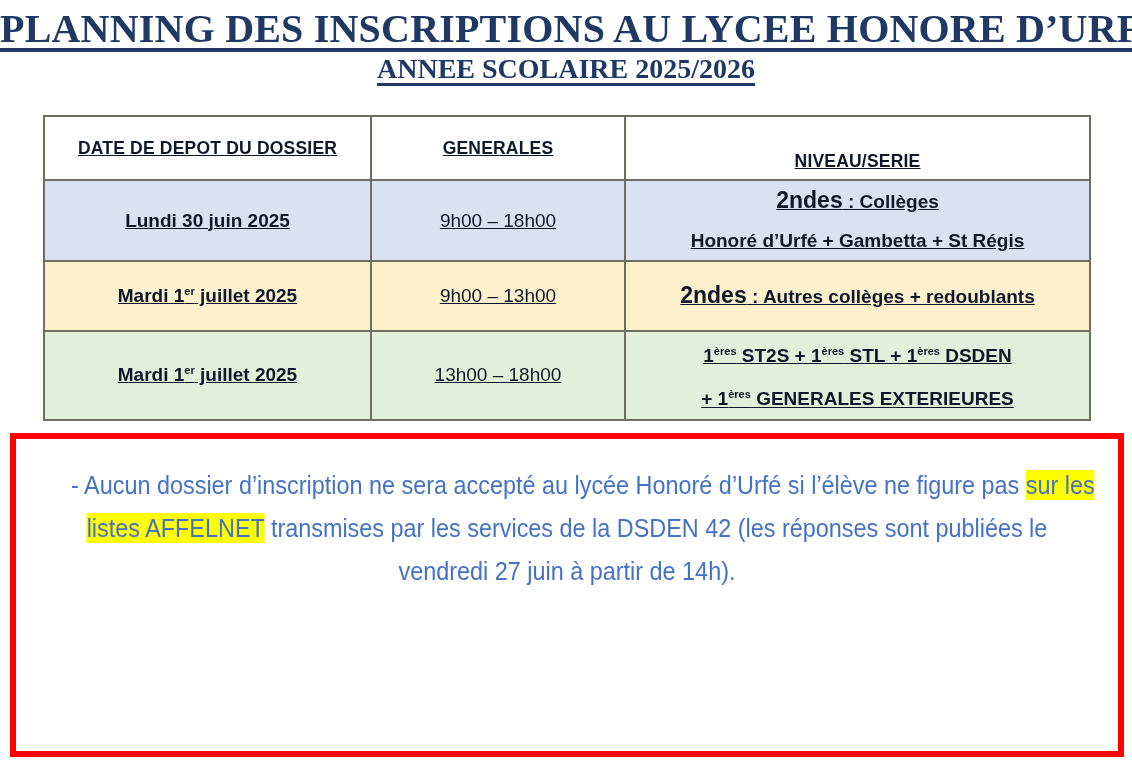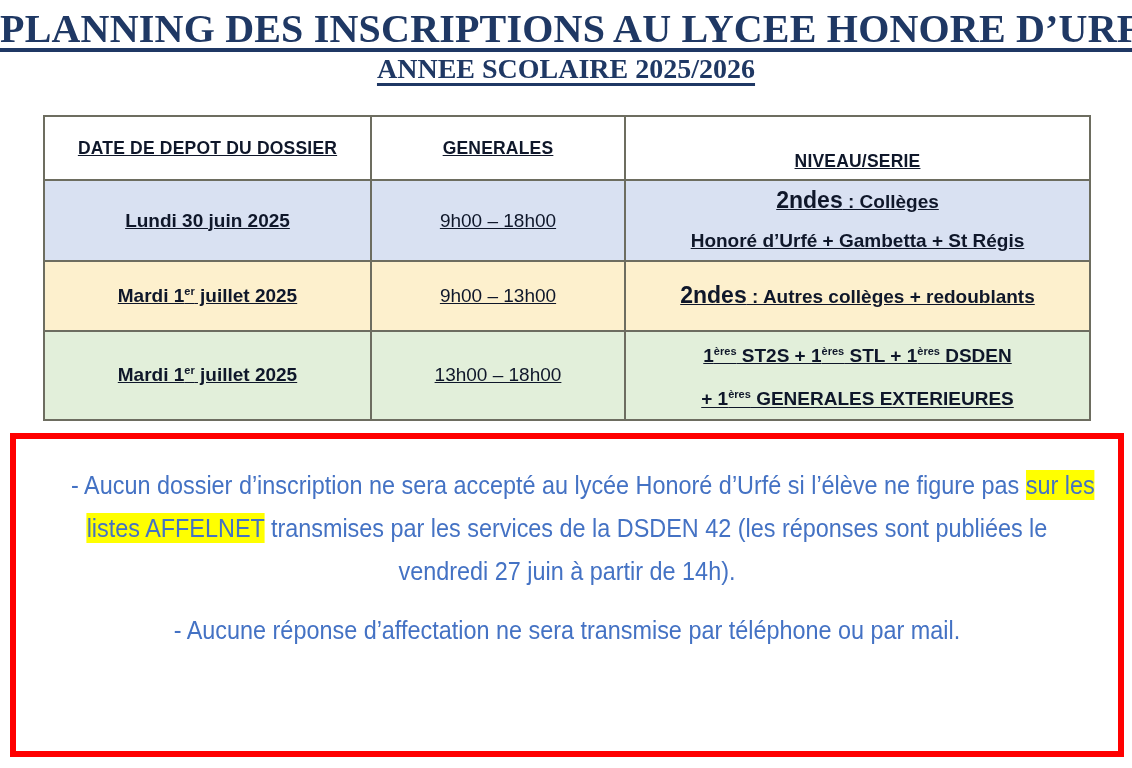--- a/index.html
+++ b/index.html
@@ -115,18 +115,15 @@
     </tr>
   </tbody>
 </table>
 
 <div class="notes">
     <div class="note-para">
       <div class="note-line"><span>-  Aucun dossier d’inscription ne sera accepté au lycée Honoré d’Urfé si l’élève ne figure pas </span><span class="hl">sur les</span></div>
       <div class="note-line"><span class="hl">listes AFFELNET</span><span> transmises par les services de la DSDEN 42 (les réponses sont publiées le</span></div>
       <div class="note-line"><span>vendredi 27 juin à partir de 14h).</span></div>
     </div>
-    <div class="note-para">
-      <div class="note-line"><span>-  Aucune réponse d’affectation ne sera transmise par téléphone ou par mail.</span></div>
-    </div>
   </div>
 
 <div class="stamp">14/05/2025</div>
 
 </body></html>

